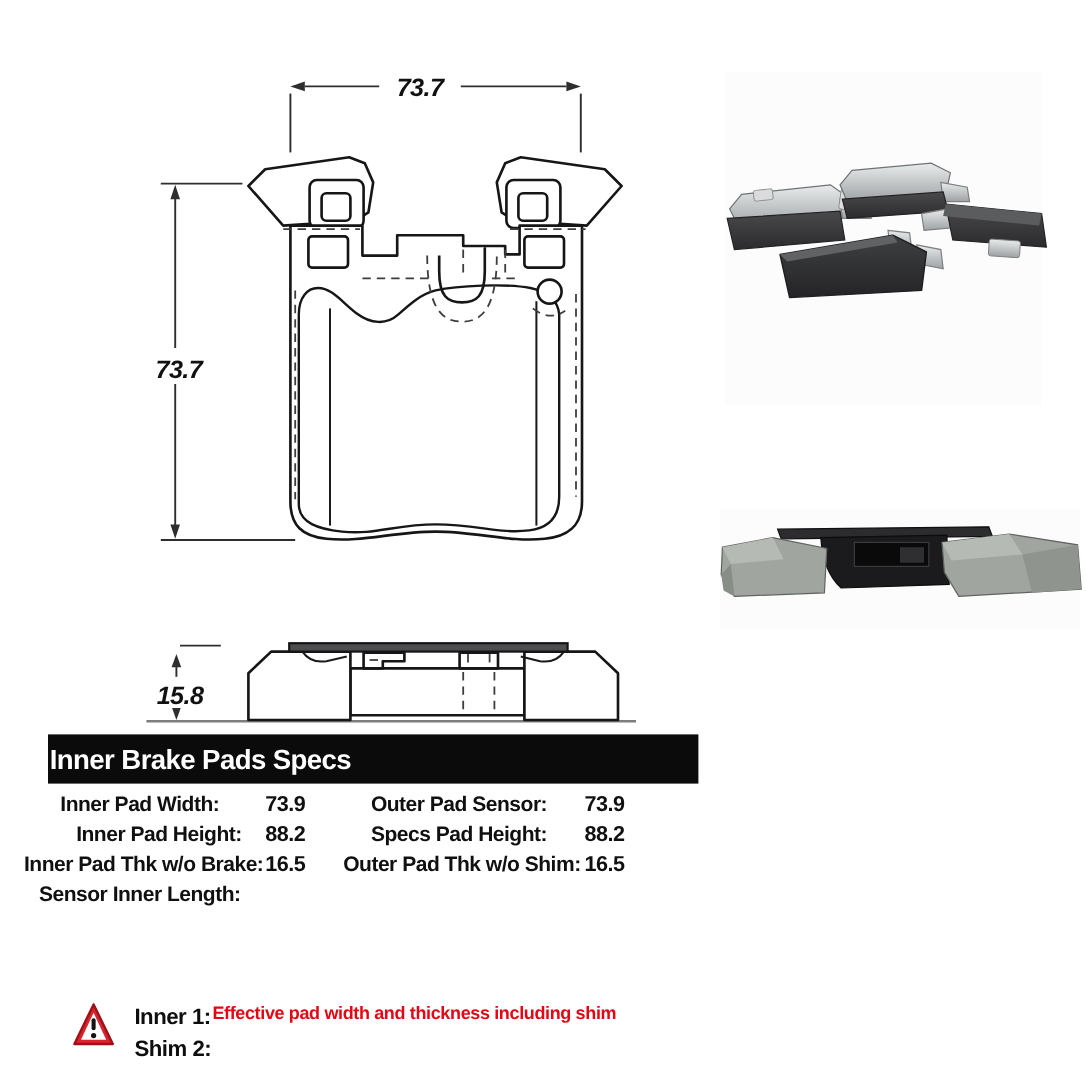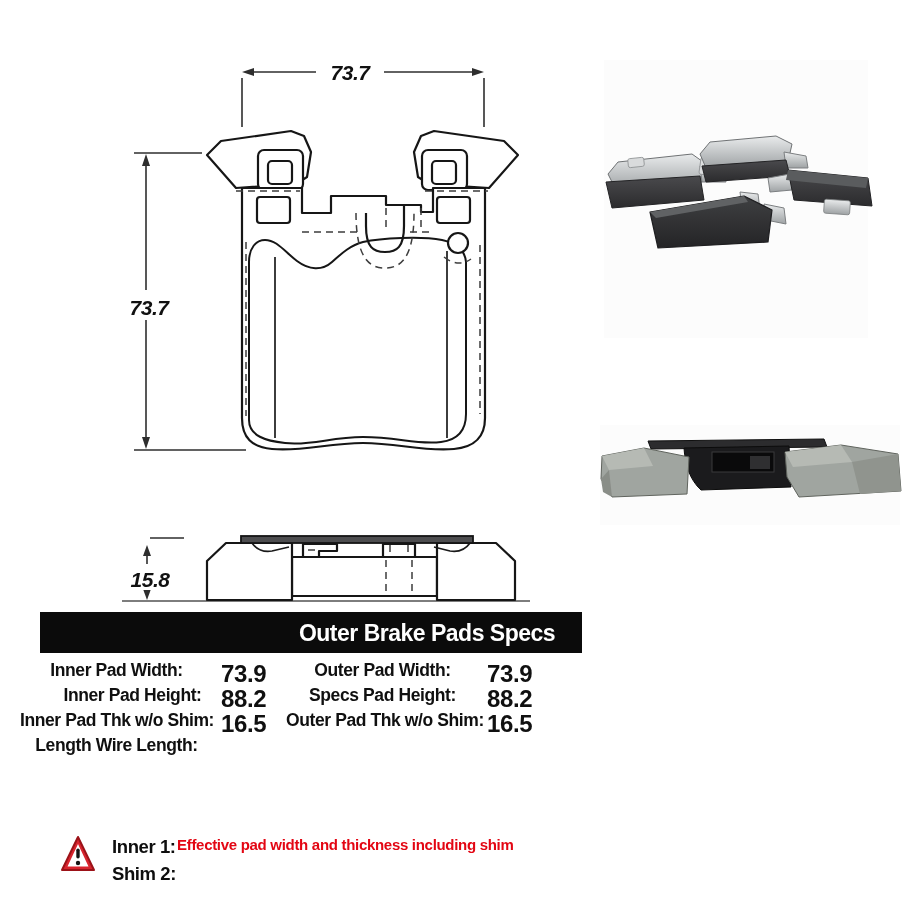--- a/index.html
+++ b/index.html
@@ -13,21 +13,21 @@
   .dimline{stroke:#2e2e2e;stroke-width:1.6;fill:none;}
   .dimarrow{fill:#2e2e2e;stroke:none;}
   .dimtext{font-family:"Liberation Sans",sans-serif;font-weight:bold;font-style:italic;
            font-size:21px;fill:#111;text-anchor:middle;letter-spacing:-0.5px;}
   .labelbg{fill:#ffffff;}
   #header-bar{position:absolute;left:40px;top:612px;width:542px;height:41px;background:#0b0b0b;}
   .header-text{position:absolute;top:50%;transform:translate(-50%,-50%);color:#fff;
                font-size:23px;font-weight:bold;letter-spacing:-0.5px;white-space:nowrap;}
   .spec-label{position:absolute;width:193px;text-align:center;font-size:17.5px;font-weight:bold;
               color:#101010;letter-spacing:-0.4px;white-space:nowrap;}
-  .spec-value{position:absolute;font-size:24px;font-weight:bold;color:#101010;
+  .spec-value{position:absolute;font-size:18px;font-weight:bold;color:#101010;
               letter-spacing:-0.4px;white-space:nowrap;}
   .note-label{position:absolute;font-size:18.5px;font-weight:bold;color:#0e0e0e;
               letter-spacing:-0.4px;white-space:nowrap;}
   .note-red{position:absolute;font-size:15px;font-weight:bold;letter-spacing:-0.3px;white-space:nowrap;}
   #warning-icon{position:absolute;left:60px;top:834px;}
 </style>
 </head>
 <body>
 
 <div id="page">
@@ -177,40 +177,40 @@
       <polygon points="602,456 644,448 689,457 687,494 612,497 601,479" fill="#a0a5a0" stroke="#60645e" stroke-width="1"></polygon>
       <polygon points="602,456 644,448 653,466 609,470" fill="#b6bab4"></polygon>
       <polygon points="601,479 609,470 612,497 603,492" fill="#898d87"></polygon>
       <polygon points="785,452 841,445 898,454 901,491 799,497 787,477" fill="#a0a5a0" stroke="#60645e" stroke-width="1"></polygon>
       <polygon points="785,452 841,445 852,462 793,467" fill="#b6bab4"></polygon>
       <polygon points="852,462 898,454 901,491 860,494" fill="#90948e"></polygon>
     </g>
   </svg>
 
   <div id="header-bar">
-    <span class="header-text" style="left:387px">Outer Brake Pads Specs</span>
+    <span class="header-text" style="left:127px">Inner Brake Pads Specs</span>
   </div>
 
   <div>
     <span class="spec-label" style="left:20px;top:660px">Inner Pad Width:</span>
     <span class="spec-value" style="left:221px;top:660px">73.9</span>
-    <span class="spec-label" style="left:286px;top:660px">Outer Pad Width:</span>
+    <span class="spec-label" style="left:286px;top:660px">Outer Pad Sensor:</span>
     <span class="spec-value" style="left:487px;top:660px">73.9</span>
 
     <span class="spec-label" style="left:36px;top:685px">Inner Pad Height:</span>
     <span class="spec-value" style="left:221px;top:685px">88.2</span>
     <span class="spec-label" style="left:286px;top:685px">Specs Pad Height:</span>
     <span class="spec-value" style="left:487px;top:685px">88.2</span>
 
-    <span class="spec-label" style="left:20px;top:710px">Inner Pad Thk w/o Shim:</span>
+    <span class="spec-label" style="left:20px;top:710px">Inner Pad Thk w/o Brake:</span>
     <span class="spec-value" style="left:221px;top:710px">16.5</span>
     <span class="spec-label" style="left:286px;top:710px">Outer Pad Thk w/o Shim:</span>
     <span class="spec-value" style="left:487px;top:710px">16.5</span>
 
-    <span class="spec-label" style="left:20px;top:735px">Length Wire Length:</span>
+    <span class="spec-label" style="left:20px;top:735px">Sensor Inner Length:</span>
     <span class="spec-value" style="left:221px;top:735px"></span>
   </div>
 
   <div>
     <svg id="warning-icon" width="36" height="40" viewBox="0 0 36 40">
       <polygon points="18,3 34,36 2,36" fill="#d8242e" stroke="#9c1218" stroke-width="2" stroke-linejoin="round"></polygon>
       <polygon points="18,10 28.5,32.5 7.5,32.5" fill="#ffffff"></polygon>
       <rect x="16.3" y="14.5" width="3.4" height="10" rx="1.7" fill="#141414"></rect>
       <circle cx="18" cy="29" r="2.2" fill="#141414"></circle>
     </svg>

